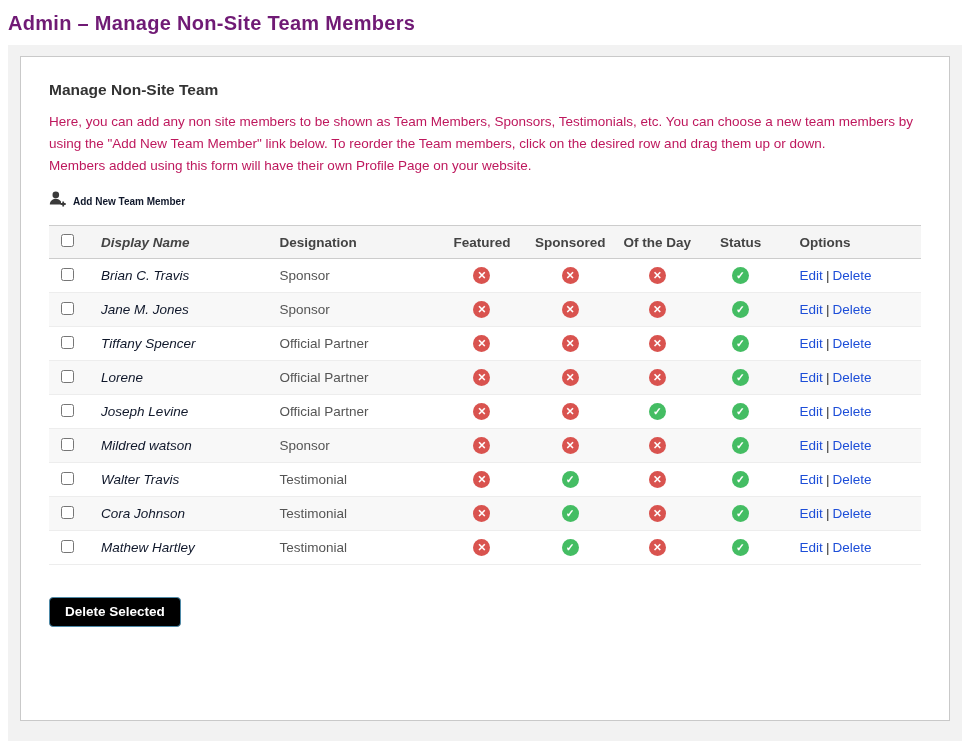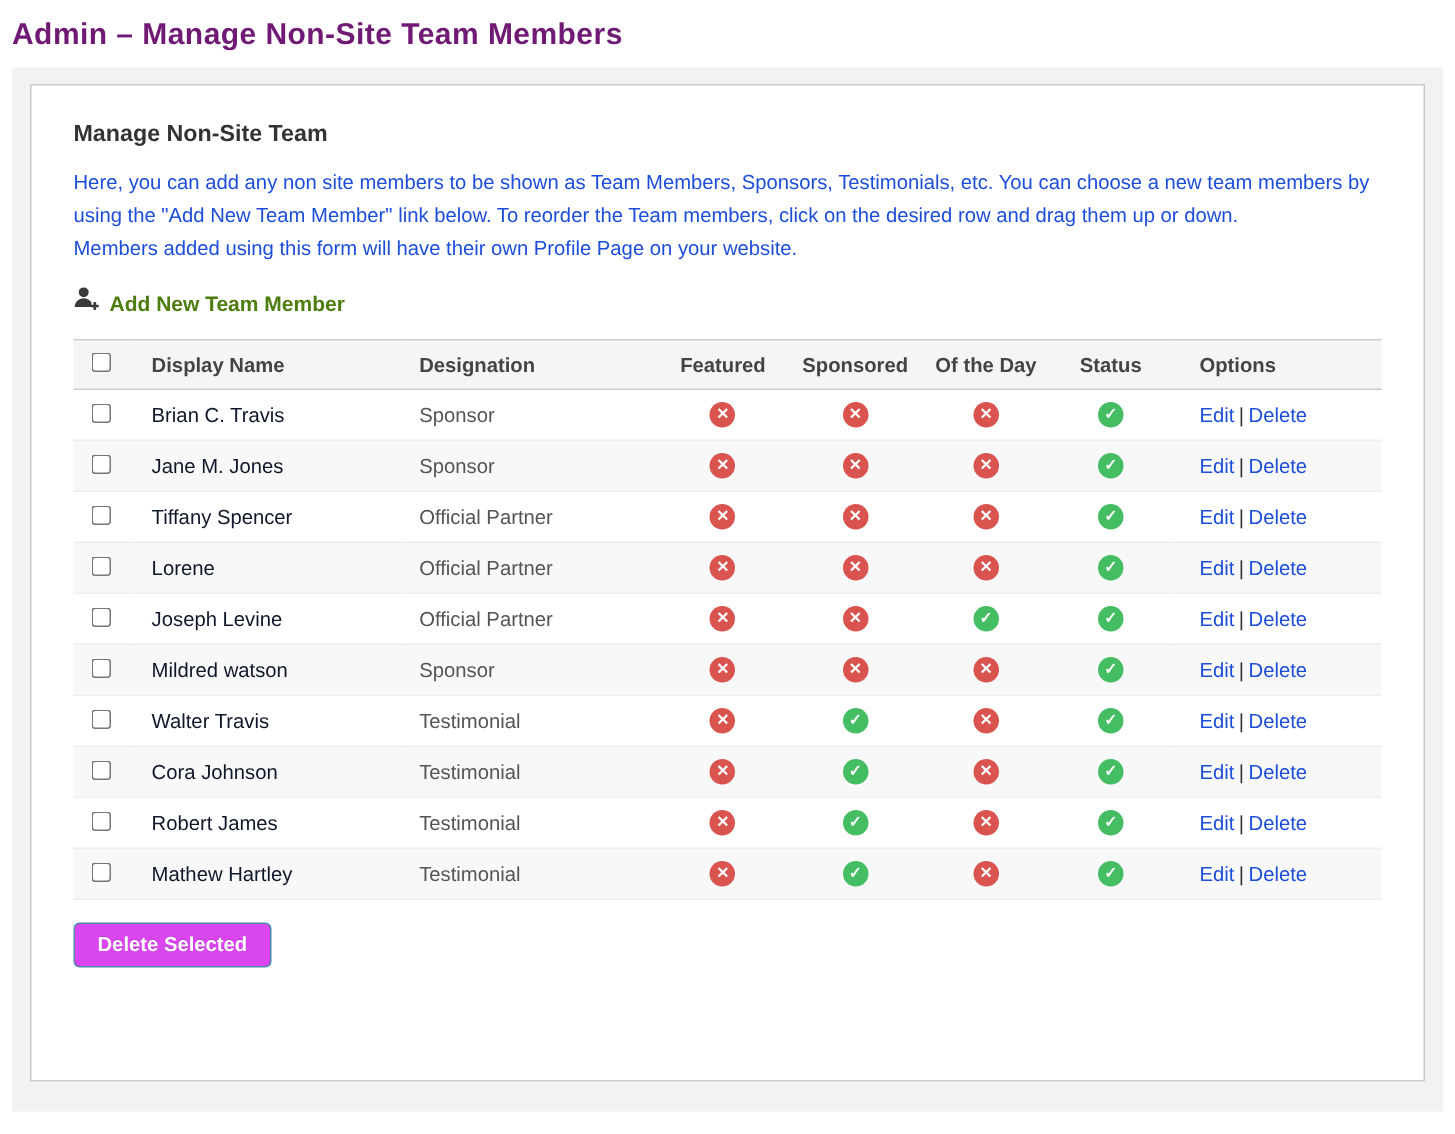--- a/index.html
+++ b/index.html
@@ -34,33 +34,33 @@
   .panel-heading {
     margin: 0 0 12px 0;
     font-size: 15.5px;
     font-weight: bold;
     color: #333;
   }
   .panel-desc {
     margin: 0 0 14px 0;
     font-size: 13.5px;
     line-height: 22px;
-    color: #1d4ed8;
+    color: #be185d;
     max-width: 880px;
   }
   .add-link-row {
     display: flex;
     align-items: center;
     margin: 6px 0 14px 0;
   }
   .add-user-icon { display: inline-block; margin-right: 7px; }
   .add-link {
-    font-size: 14px;
-    font-weight: bold;
-    color: #4d7c0f;
+    font-size: 10px;
+    font-weight: bold;
+    color: #0f172a;
     text-decoration: none;
     cursor: pointer;
   }
   table.team-table {
     width: 100%;
     border-collapse: collapse;
     font-size: 13.5px;
     table-layout: fixed;
   }
   .team-table th {
@@ -78,21 +78,21 @@
     height: 34px;
     border-bottom: 1px solid #ededed;
     color: #555;
     vertical-align: middle;
   }
   .team-table tbody tr:nth-child(even) { background: #f8f8f8; }
   .team-table tbody tr { cursor: move; background: #ffffff; }
   .col-center { text-align: center !important; }
   .col-options-pad { padding-left: 19px !important; }
   .cb-cell { padding-left: 12px !important; }
-  .name-cell { padding-left: 12px !important; }
+  .name-cell { padding-left: 12px !important; font-style: italic; }
   .desig-cell { padding-left: 12px !important; }
   .member-link {
     color: #0f172a;
     text-decoration: none;
     cursor: pointer;
   }
   .action-link {
     color: #1d4ed8;
     text-decoration: none;
     cursor: pointer;
@@ -111,22 +111,22 @@
     vertical-align: middle;
   }
   .icon-no  { background: #d9534f; }
   .icon-yes { background: #44bd63; }
   input[type="checkbox"] {
     width: 13px; height: 13px;
     margin: 0;
     cursor: pointer;
   }
   .delete-selected-btn {
-    margin-top: 15px;
-    background: #d946ef;
+    margin-top: 32px;
+    background: #000000;
     border: 1px solid #4e8aa8;
     border-radius: 4px;
     color: #ffffff;
     font-family: "Liberation Sans", sans-serif;
     font-size: 13.5px;
     font-weight: bold;
     padding: 6px 15px 7px 15px;
     text-shadow: 0 -1px 0 rgba(0,0,0,0.15);
     cursor: pointer;
   }
@@ -273,32 +273,20 @@
     <td class="col-center"><span class="status-icon icon-no">✕</span></td>
     <td class="col-center"><span class="status-icon icon-yes">✓</span></td>
     <td class="col-center"><span class="status-icon icon-no">✕</span></td>
     <td class="col-center"><span class="status-icon icon-yes">✓</span></td>
     <td class="col-options-pad">
       <a class="action-link">Edit</a><span class="options-sep">|</span><a class="action-link">Delete</a>
     </td>
   </tr>
           <tr>
     <td class="cb-cell"><input type="checkbox" style=""></td>
-    <td class="name-cell"><a class="member-link">Robert James</a></td>
-    <td class="desig-cell">Testimonial</td>
-    <td class="col-center"><span class="status-icon icon-no">✕</span></td>
-    <td class="col-center"><span class="status-icon icon-yes">✓</span></td>
-    <td class="col-center"><span class="status-icon icon-no">✕</span></td>
-    <td class="col-center"><span class="status-icon icon-yes">✓</span></td>
-    <td class="col-options-pad">
-      <a class="action-link">Edit</a><span class="options-sep">|</span><a class="action-link">Delete</a>
-    </td>
-  </tr>
-          <tr>
-    <td class="cb-cell"><input type="checkbox" style=""></td>
     <td class="name-cell"><a class="member-link">Mathew Hartley</a></td>
     <td class="desig-cell">Testimonial</td>
     <td class="col-center"><span class="status-icon icon-no">✕</span></td>
     <td class="col-center"><span class="status-icon icon-yes">✓</span></td>
     <td class="col-center"><span class="status-icon icon-no">✕</span></td>
     <td class="col-center"><span class="status-icon icon-yes">✓</span></td>
     <td class="col-options-pad">
       <a class="action-link">Edit</a><span class="options-sep">|</span><a class="action-link">Delete</a>
     </td>
   </tr>

